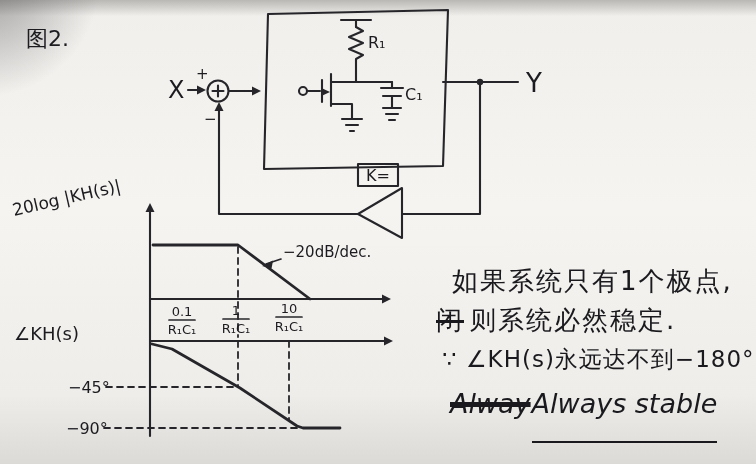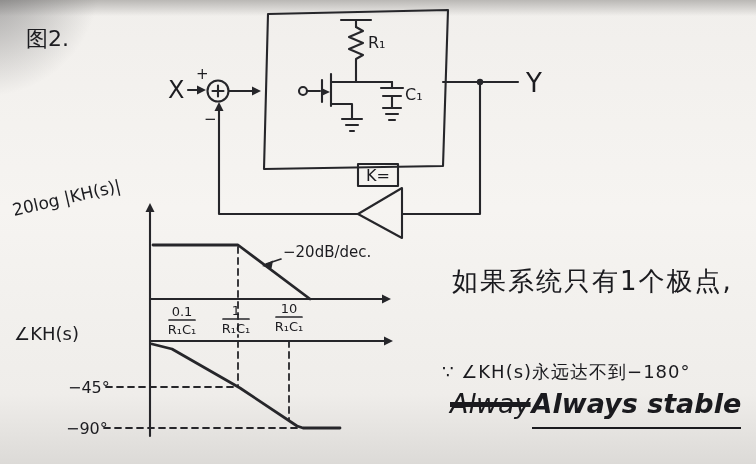--- a/index.html
+++ b/index.html
@@ -18,25 +18,25 @@
   .ink .dash{stroke-dasharray:6 5;stroke-width:1.8;}
   .ink .fill{fill:#26262a;stroke:none;}
   .ink .dot{fill:#26262a;stroke:none;}
   text{fill:#1c1c20;font-family:"DejaVu Sans",sans-serif;}
   .t13{font-size:13px}.t15{font-size:15px}.t16{font-size:16px}.t17{font-size:17px}
   .t18{font-size:18px}.t22{font-size:22px}.t24{font-size:24px}.t26{font-size:26px}
   .mid{text-anchor:middle;}
   .note{position:absolute;color:#1a1a1e;white-space:nowrap;}
   .n1{left:452px;top:264px;font-size:26px;letter-spacing:2px;text-align:right;}
   .n2{left:436px;top:303px;font-size:26px;letter-spacing:2px;}
-  .n3{left:442px;top:344px;font-size:18px;letter-spacing:1px;margin-top:16px;}
+  .n3{left:442px;top:344px;font-size:23px;letter-spacing:1px;}
   .n4{left:450px;top:388px;font-size:27px;font-style:italic;}
   .struck{text-decoration:line-through;text-decoration-thickness:3px;margin-right:6px;}
   .scribble{text-decoration:line-through;text-decoration-thickness:5px;margin-right:1px;}
-  .underlined{border-bottom:2.5px solid #1a1a1e;padding-bottom:8px;font-weight:bold;}
+  .underlined{border-bottom:2.5px solid #1a1a1e;padding-bottom:22px;}
 </style>
 </head>
 <body>
 
 <div class="paper">
 
   <svg width="756" height="464" viewBox="0 0 756 464" class="ink">
 
     <text x="26" y="46" class="t22">图2.</text>
 
@@ -130,18 +130,21 @@
       <path class="dash" d="M104,428 H297"></path>
       <path class="dash" d="M238,341 V387"></path>
       <path class="dash" d="M289,341 V420"></path>
 
       <text x="68" y="393" class="t16">−45°</text>
       <text x="66" y="434" class="t16">−90°</text>
     </g>
   </svg>
 
   <div class="note n1">如果系统只有1个极点,</div>
+  <div class="note n2">
+    <span class="struck">闭</span><span>则系统必然稳定.</span>
+  </div>
   <div class="note n3">∵ ∠KH(s)永远达不到−180°</div>
   <div class="note n4">
     <span class="scribble">Alway</span><span class="underlined">Always stable</span>
   </div>
 
 </div>
 
 </body></html>

